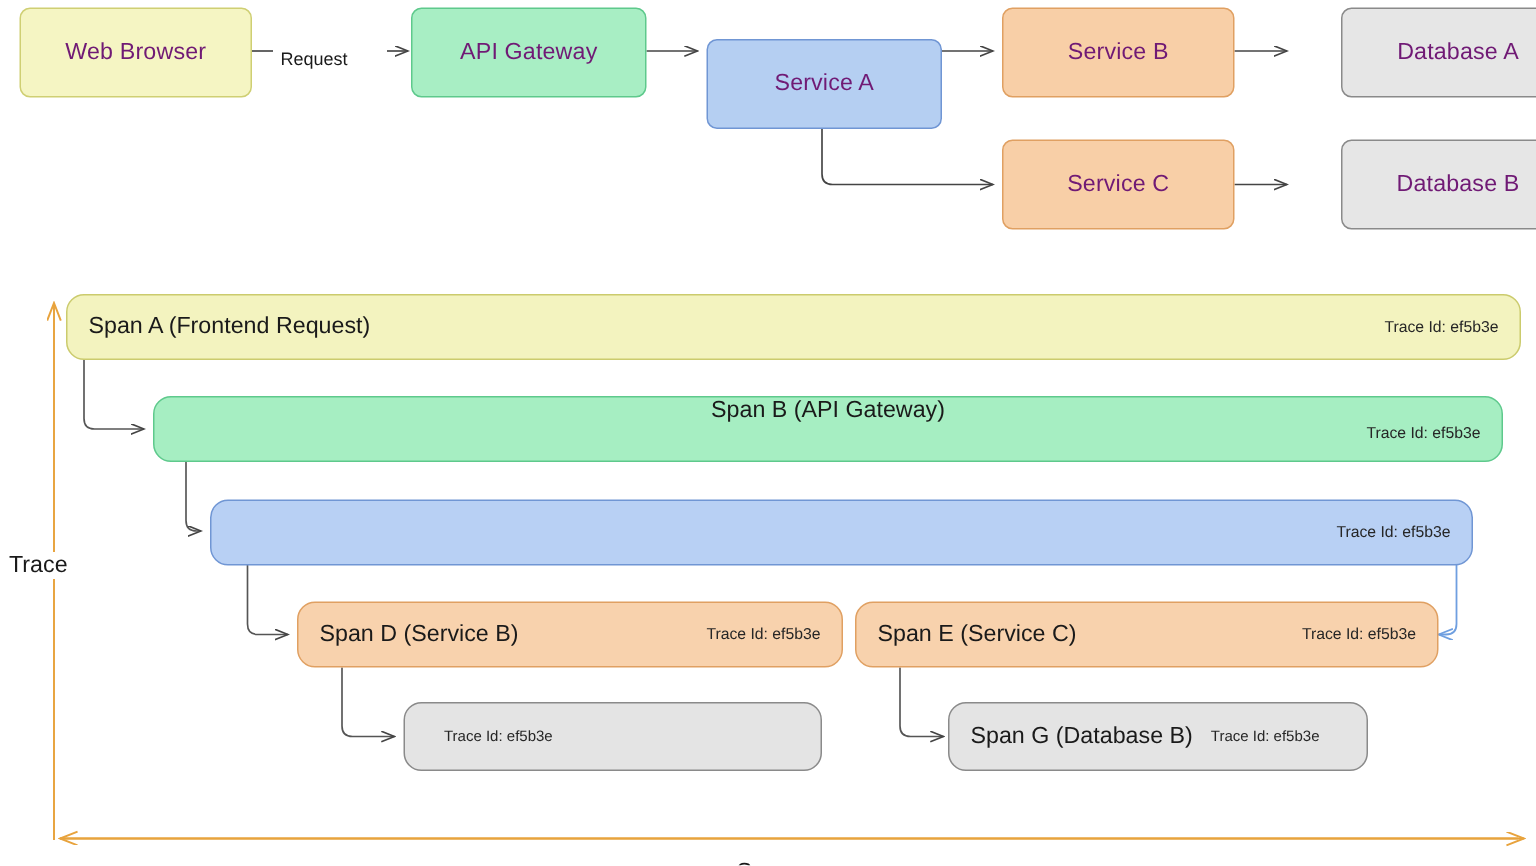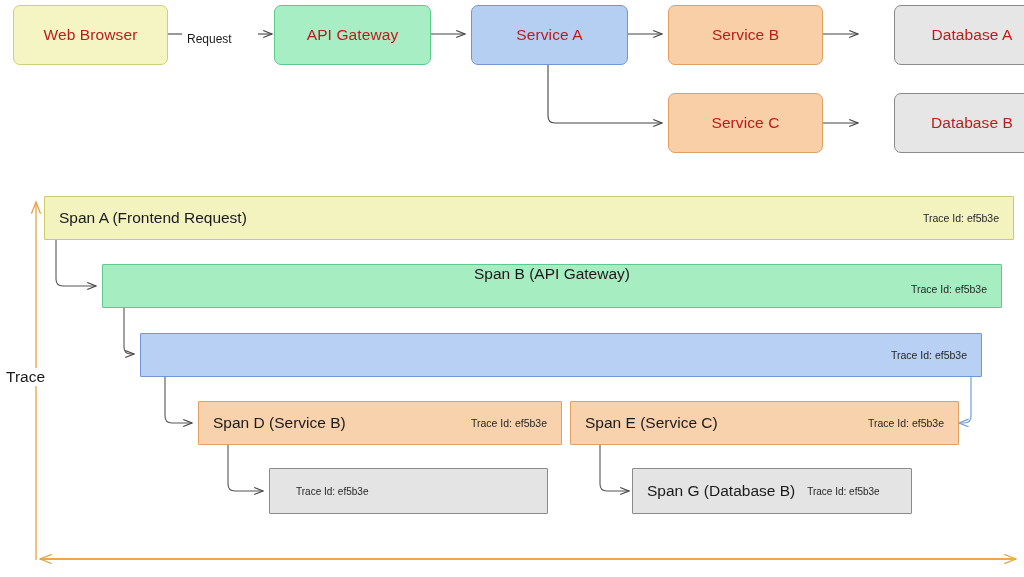--- a/index.html
+++ b/index.html
@@ -22,34 +22,34 @@
   .node {
     position: absolute;
     box-sizing: border-box;
     border-radius: 7px;
     border: 1px solid #999999;
     display: flex;
     align-items: center;
     justify-content: center;
     font-size: 15.5px;
     line-height: 1.1;
-    color: #b91c1c;
+    color: #701a75;
     letter-spacing: .1px;
   }
   .n-yellow { background: #f5f5c3; border-color: #cfcf73; }
   .n-green  { background: #a8eec4; border-color: #5ec98c; }
-  .n-blue   { background: #b5cff2; border-color: #7096d4; }
+  .n-blue   { background: #b5cff2; border-color: #7096d4; margin-top: 21px; }
   .n-orange { background: #f8cfa7; border-color: #e0a062; }
   .n-grey   { background: #e6e6e6; border-color: #8a8a8a; margin-left: 30px; }
 
   
   .span {
     position: absolute;
     box-sizing: border-box;
-    border-radius: 1px;
+    border-radius: 12px;
     border: 1px solid #999999;
     display: flex;
     align-items: center;
     padding: 0 14px 0 14px;
     font-size: 15.5px;
     color: #1a1a1a;
   }
   .span .sp-label { white-space: nowrap; }
   .span .sp-trace {
     margin-left: auto;

